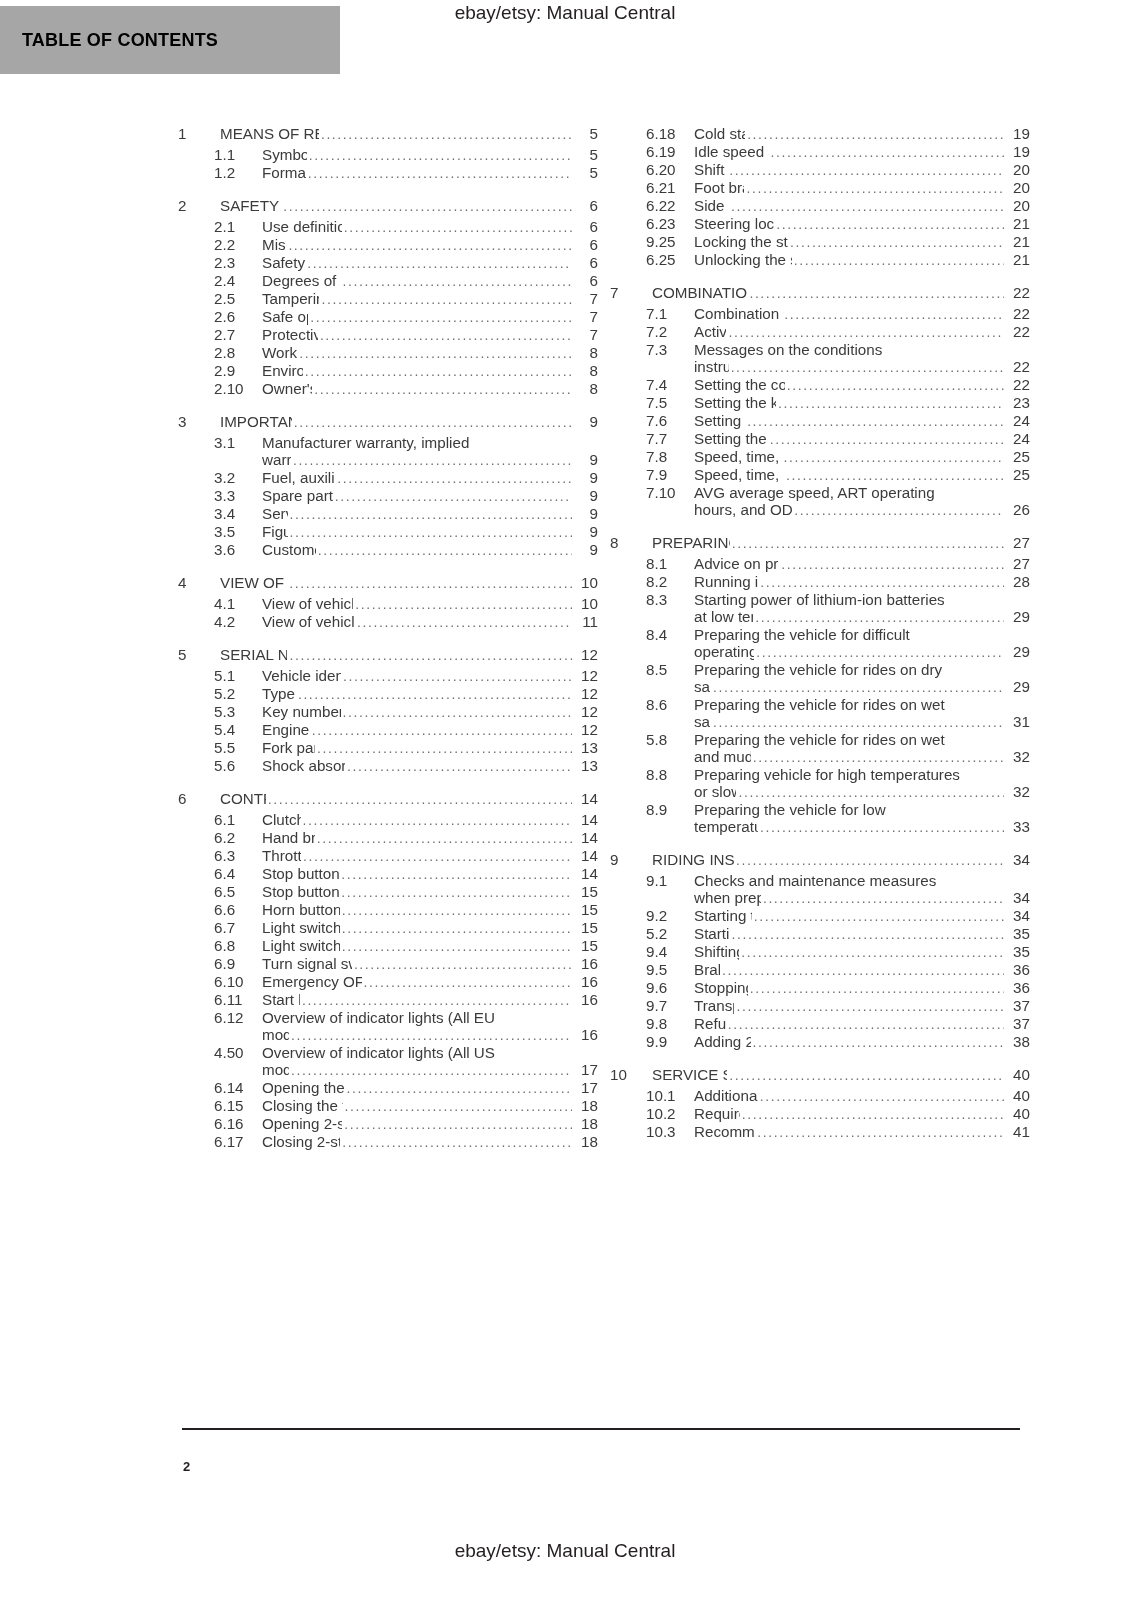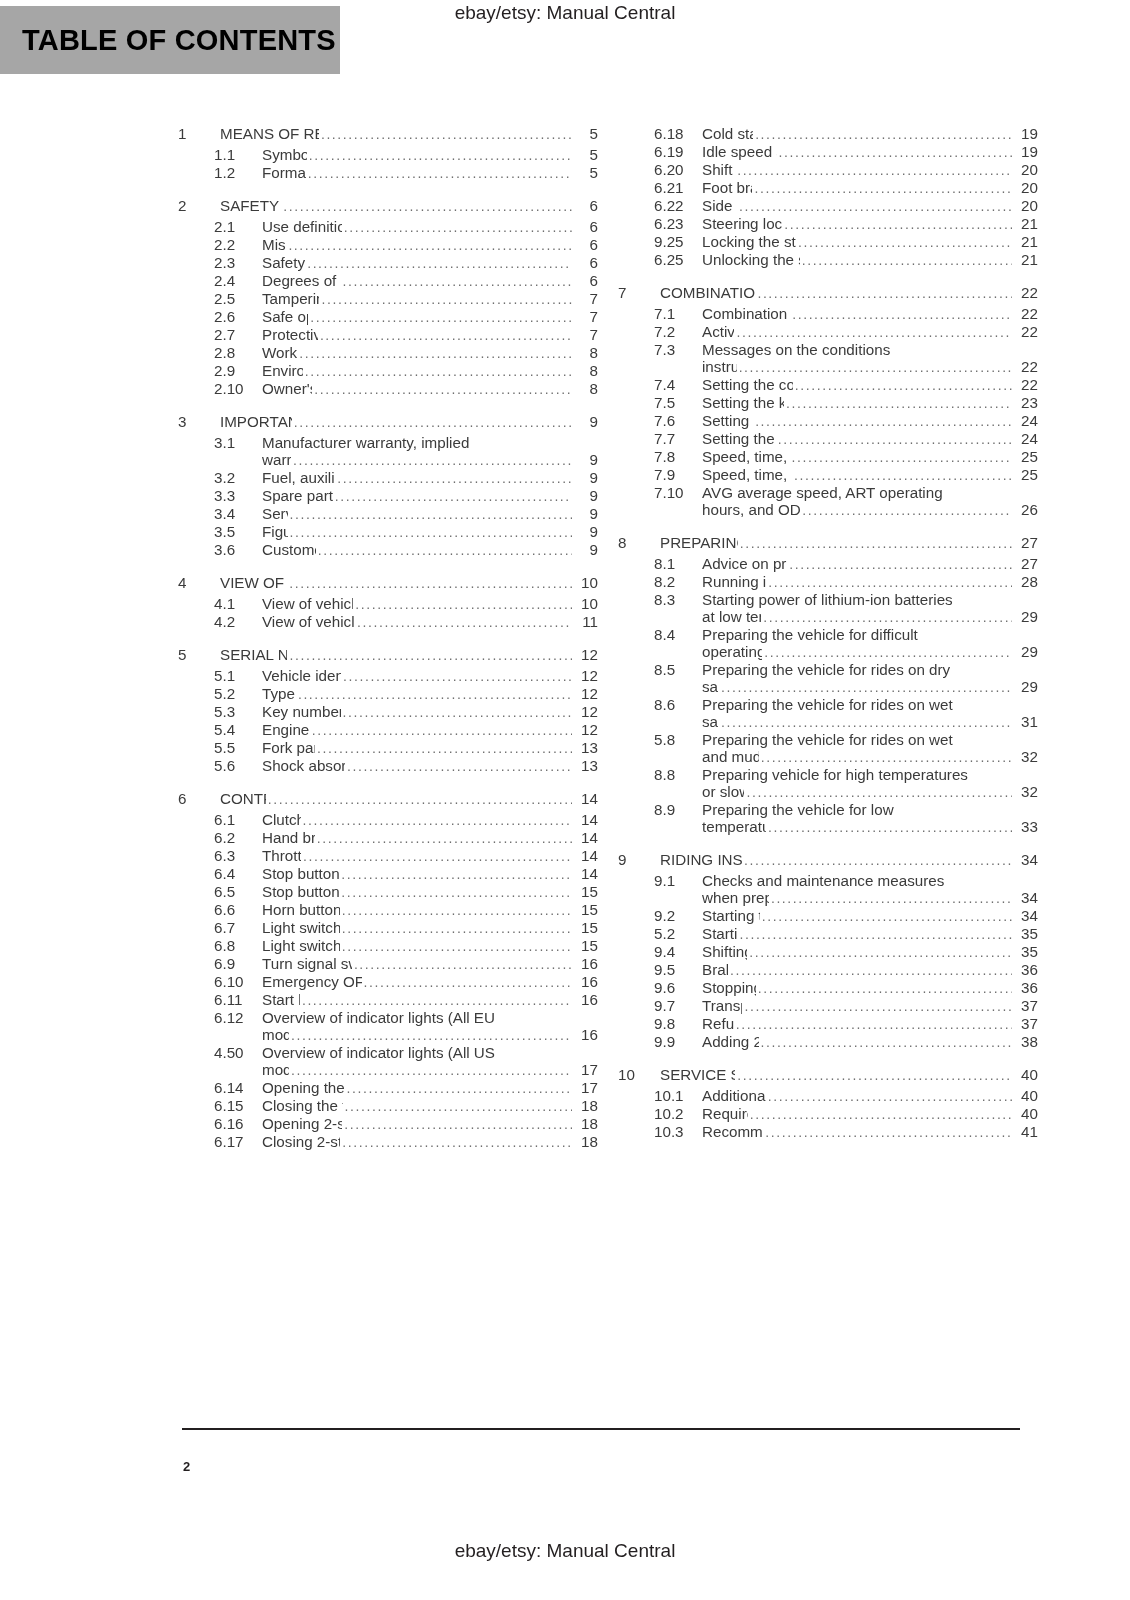--- a/index.html
+++ b/index.html
@@ -21,21 +21,21 @@
     position: absolute;
     left: 0;
     top: 6px;
     width: 340px;
     height: 68px;
     background: #a6a6a6;
     display: flex;
     align-items: center;
   }
   .header-banner-title {
-    font-size: 29px;
+    font-size: 18px;
     font-weight: bold;
     letter-spacing: 0.2px;
     color: #000000;
     padding-left: 22px;
   }
   .watermark-top {
     position: absolute;
     left: 0;
     top: 0;
     width: 1130px;
@@ -52,21 +52,21 @@
     top: 125px;
     width: 1130px;
     display: flex;
     align-items: flex-start;
   }
   .col {
     width: 420px;
     flex: 0 0 420px;
   }
   .col-left  { margin-left: 178px; }
-  .col-right { margin-left: 20px; }
+  .col-right { margin-left: 12px; }
 
   
   .chapter {
     display: flex;
     align-items: baseline;
     font-size: 15.2px;
     color: #3b3b3b;
     margin-top: 16px;
     margin-bottom: 4px;
   }

